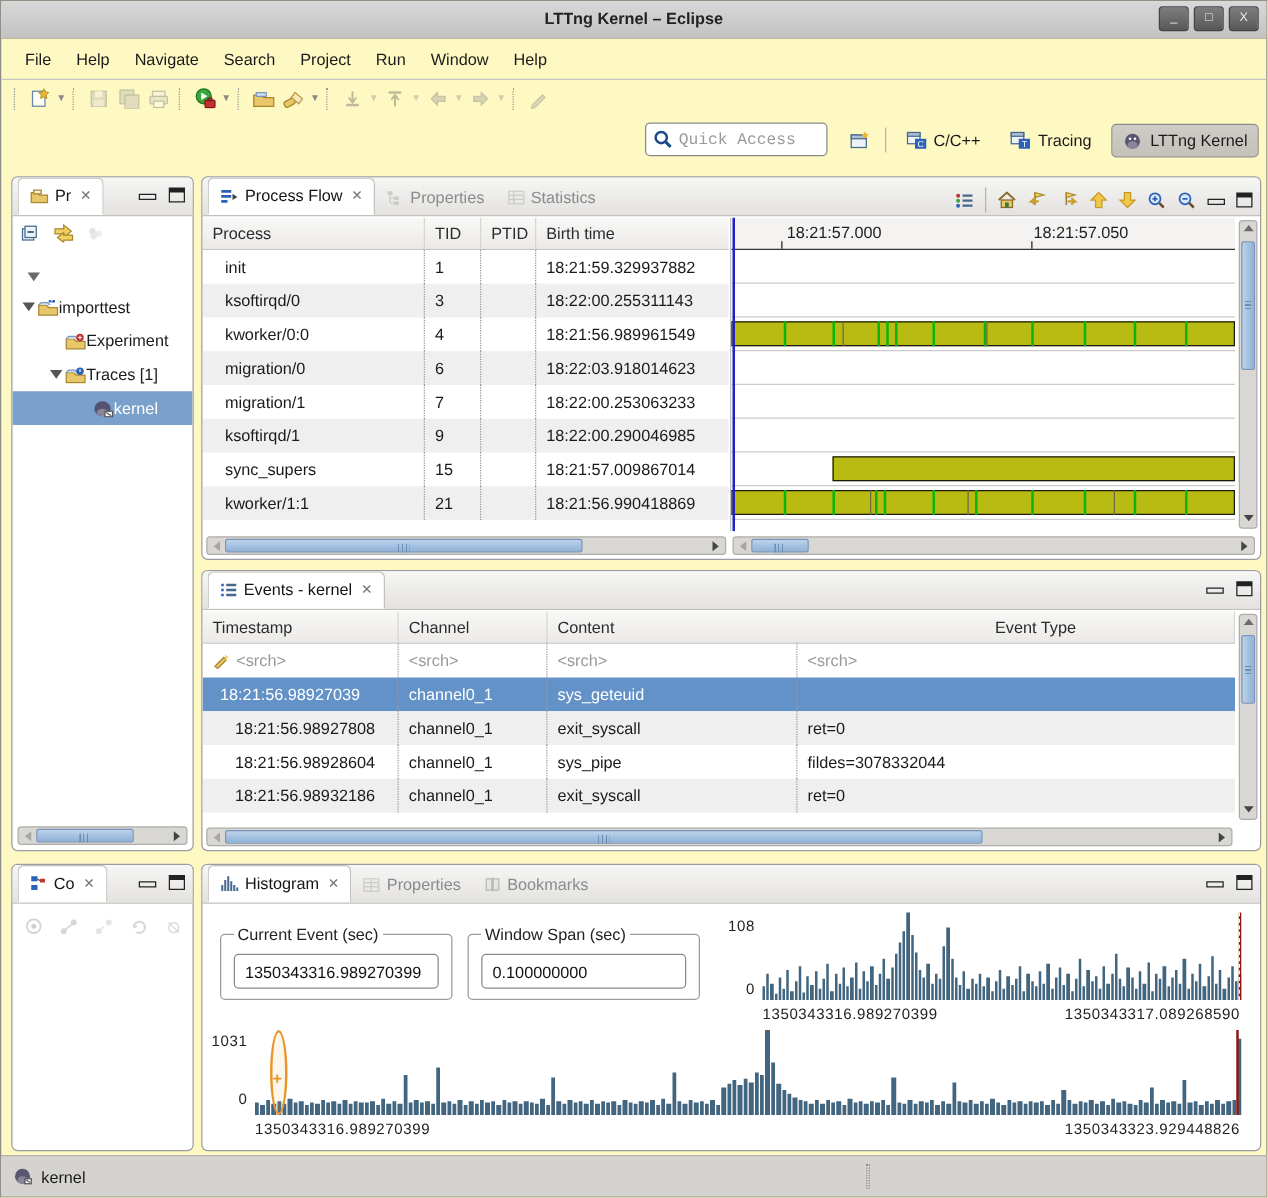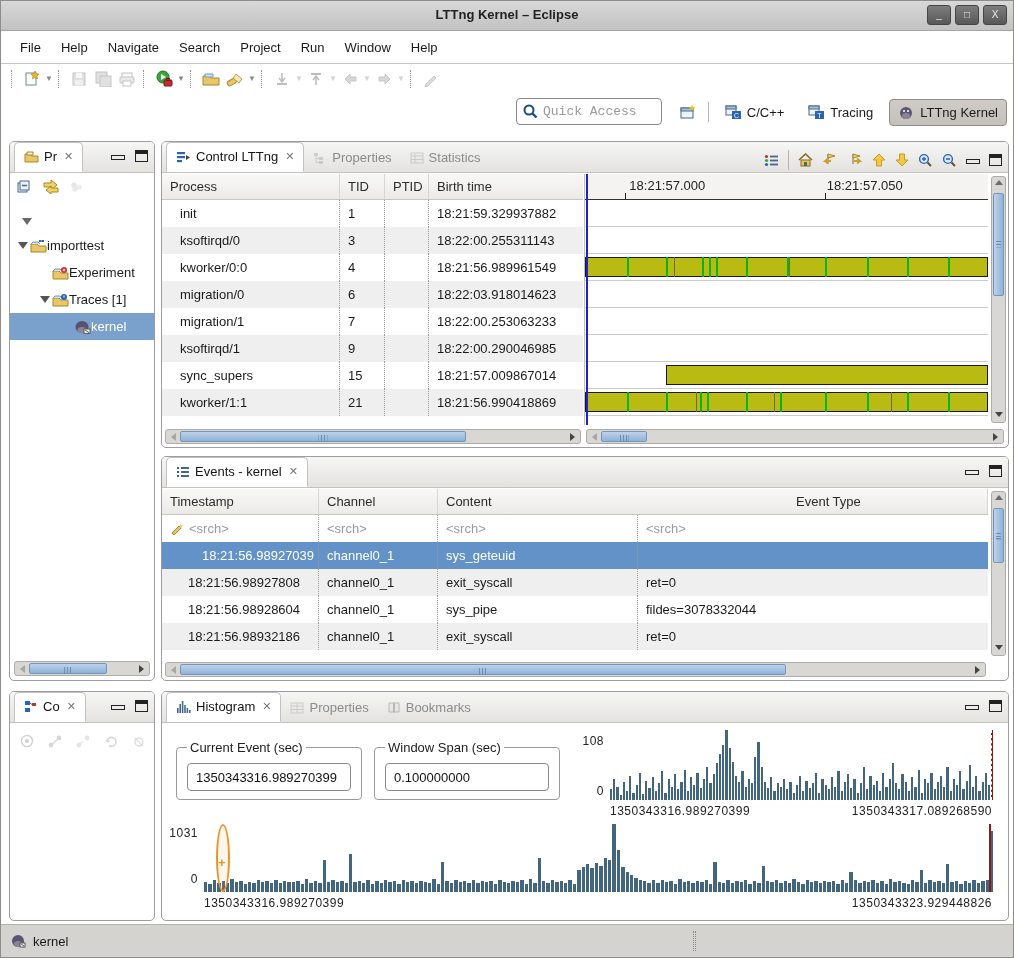--- a/index.html
+++ b/index.html
@@ -1,18 +1,18 @@
 <!DOCTYPE html>
 <html><head>
 <meta charset="utf-8">
 <style>
   * { margin:0; padding:0; box-sizing:border-box; }
   html,body { width:1014px; height:958px; }
   body { font-family:"Liberation Sans", sans-serif; font-size:13px; color:#1a1a1a; background:#d5d3cf; overflow:hidden; }
-  #app { position:relative; width:1014px; height:958px; background:#ffffff; border:1px solid #8f8d89; }
+  #app { position:relative; width:1014px; height:958px; background:#fef9c3; border:1px solid #8f8d89; }
 
   
   .titlebar { position:absolute; left:0; top:0; width:100%; height:30px;
     background:linear-gradient(#d8d8d8,#c2c2c2); border-bottom:1px solid #a5a5a5; }
   .title-text { position:absolute; left:0; right:0; top:6px; text-align:center; font-weight:bold; font-size:13px; color:#222; }
   .winbtns { position:absolute; right:6px; top:4px; display:flex; gap:4px; }
   .winbtn { width:24px; height:20px; background:linear-gradient(#7d7d7d,#585858); border:1px solid #454545; border-radius:3px;
     color:#e8e8e8; font-size:10px; line-height:18px; text-align:center; }
 
   
@@ -445,21 +445,21 @@
     <div class="tabstrip">
       <div class="tab active">
         <span class="icon">
           <svg width="15" height="13">
               <rect x="1" y="2" width="8" height="2.2" fill="#2a62b8"></rect>
               <rect x="1" y="6" width="8" height="2.2" fill="#2a62b8"></rect>
               <rect x="1" y="10" width="5" height="2.2" fill="#2a62b8"></rect>
               <path d="M10 5 l4 2.5 -4 2.5z" fill="#444"></path>
             </svg>
         </span>
-        <span>Control LTTng</span>
+        <span>Process Flow</span>
         <span class="x">✕</span>
       </div>
       <div class="tab">
         <span class="icon dim">
           <svg width="14" height="12">
               <rect x="1" y="1" width="4" height="3" fill="#9a9a9a"></rect>
               <rect x="6" y="5" width="4" height="3" fill="#9a9a9a"></rect>
               <rect x="6" y="9" width="4" height="3" fill="#9a9a9a"></rect>
               <line x1="3" y1="4" x2="3" y2="10" stroke="#9a9a9a"></line>
               <line x1="3" y1="6.5" x2="6" y2="6.5" stroke="#9a9a9a"></line>
@@ -728,21 +728,21 @@
           </div>
         <div class="td" style="width:200px;">
             <span>&lt;srch&gt;</span>
           </div>
         <div class="td noborder" style="flex:1;">
             <span>&lt;srch&gt;</span>
           </div>
       </div>
       <div id="eventRows">
           <div class="trow selected">
-            <div class="td" style="width: 157px; padding-left: 40px;">18:21:56.98927039</div>
+            <div class="td" style="width: 157px; padding-left: 14px;">18:21:56.98927039</div>
             <div class="td" style="width: 119px;">channel0_1</div>
             <div class="td" style="width: 200px;">sys_geteuid</div>
             <div class="td noborder" style="flex: 1 1 0%;"></div>
           </div>
           <div class="trow alt">
             <div class="td" style="width: 157px; padding-left: 26px;">18:21:56.98927808</div>
             <div class="td" style="width: 119px;">channel0_1</div>
             <div class="td" style="width: 200px;">exit_syscall</div>
             <div class="td noborder" style="flex: 1 1 0%;">ret=0</div>
           </div>

